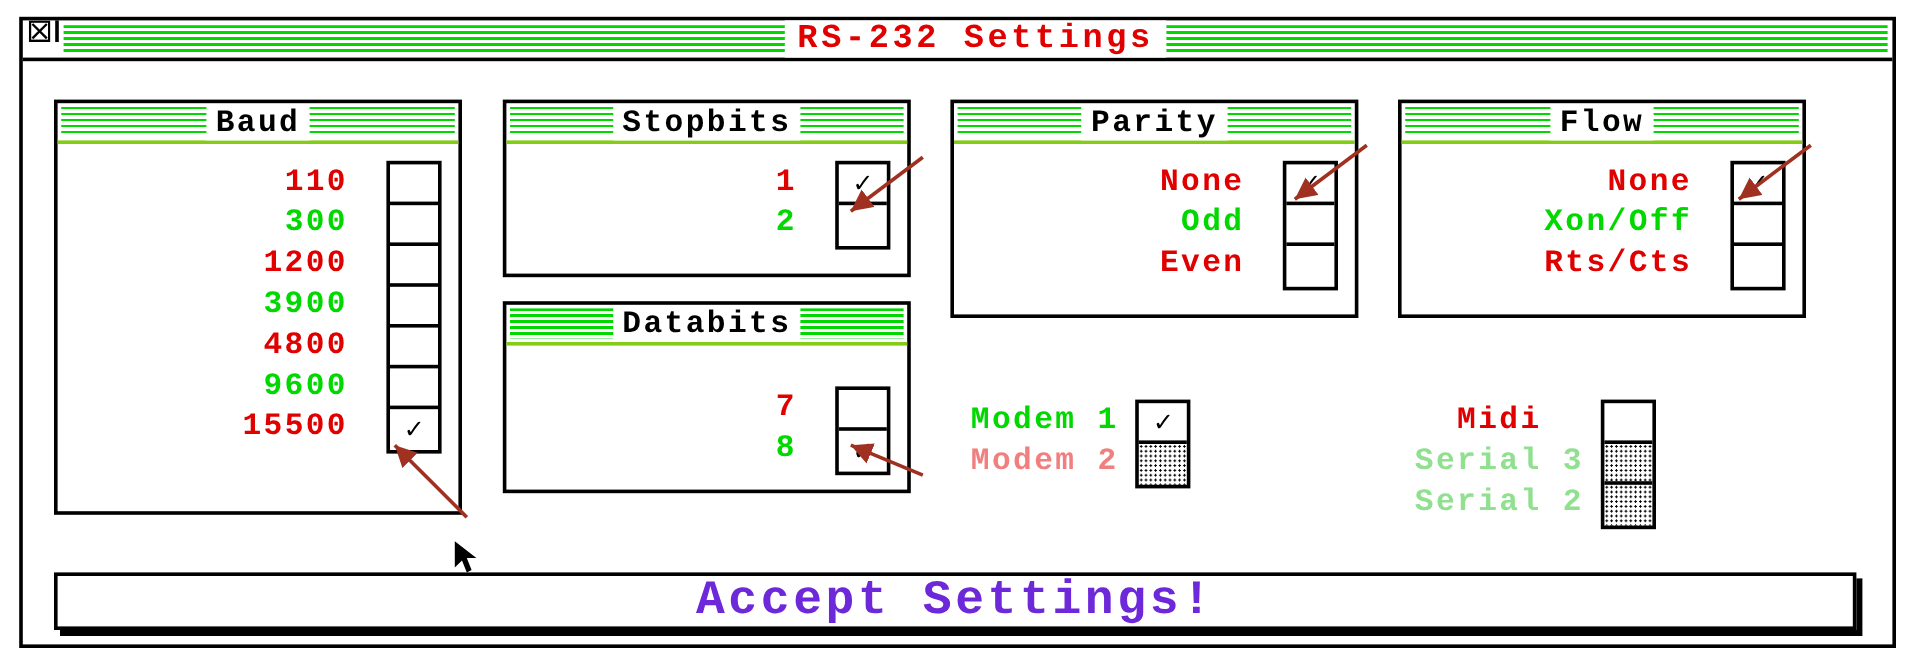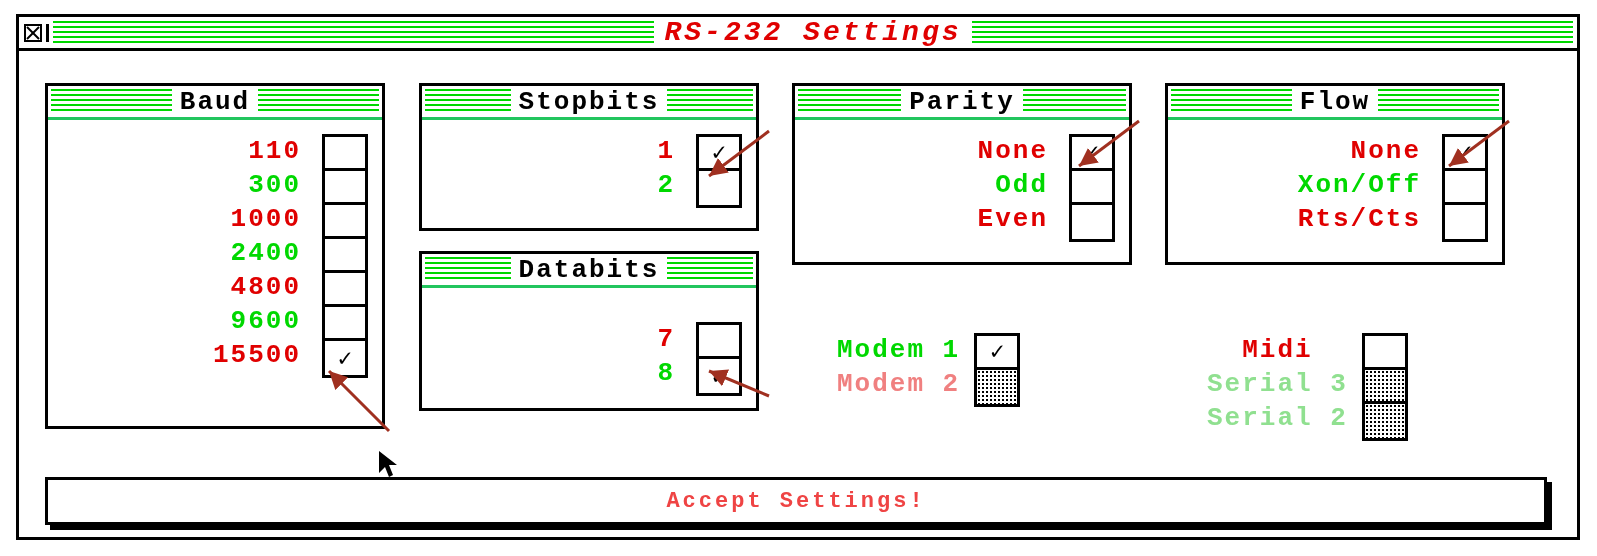--- a/index.html
+++ b/index.html
@@ -19,22 +19,21 @@
     top: 14px;
     width: 1564px;
     height: 526px;
     border: 3px solid #000;
     background: #fff;
   }
   .titlebar {
     height: 34px;
     border-bottom: 3px solid #000;
     display: flex;
-    align-items: center;
-    font-style: italic;
+    align-items: flex-start;
   }
   .closebox {
     width: 30px;
     border-right: 3px solid #000;
     display: flex;
     align-items: center;
     justify-content: center;
     font-size: 22px;
     font-weight: bold;
     cursor: pointer;
@@ -66,41 +65,41 @@
     position: relative;
     height: calc(100% - 34px);
   }
   .panel {
     position: absolute;
     border: 3px solid #000;
     background: #fff;
   }
   .panel-header {
     height: 34px;
-    border-bottom: 3px solid #22c55e;
+    border-bottom: 3px solid #84cc16;
     position: relative;
     display: flex;
     align-items: center;
     justify-content: center;
   }
   .panel-header .hatching { left:3px; right:3px; top:3px; bottom:3px; }
   .panel-title {
     position: relative;
     z-index: 1;
     background: #fff;
     padding: 0 8px;
     font-size: 26px;
     color: #000;
     letter-spacing: 2px;
   }
   .panel-body {
     padding: 14px 14px 14px 14px;
     display: flex;
     justify-content: flex-end;
-    gap: 21px;
+    gap: 32px;
   }
   .labels {
     display: flex;
     flex-direction: column;
     align-items: flex-end;
     font-size: 26px;
     letter-spacing: 2px;
     line-height: 34px;
   }
   .labels .red { color:#e00000; }
@@ -131,34 +130,33 @@
   }
   .checkcell.dotted {
     background-image: radial-gradient(#000 1px, transparent 1px);
     background-size: 4px 4px;
   }
   .standalone-group {
     position:absolute;
     display:flex;
     align-items:flex-start;
     gap: 14px;
-    margin-left: 28px;
   }
   .accept-btn {
     position:absolute;
     left: 26px;
     right: 30px;
     bottom: 12px;
     height: 48px;
     border:3px solid #000;
     display:flex;
     align-items:center;
     justify-content:center;
-    font-size:22px;
-    color:#ef4444;
+    font-size:40px;
+    color:#6d28d9;
     letter-spacing:3px;
     cursor:pointer;
     box-shadow: 5px 5px 0 #000;
     background:#fff;
   }
   .arrow {
     position:absolute;
     z-index:5;
     pointer-events:none;
   }
@@ -190,22 +188,22 @@
 
     <div class="panel" style="left:26px; top:32px; width:340px; height:346px;">
       <div class="panel-header">
         <div class="hatching"></div>
         <div class="panel-title">Baud</div>
       </div>
       <div class="panel-body">
         <div class="labels">
           <span class="red">110</span>
           <span class="green">300</span>
-          <span class="red">1000</span>
-          <span class="green">2400</span>
+          <span class="red">1200</span>
+          <span class="green">3900</span>
           <span class="red">4800</span>
           <span class="green">9600</span>
           <span class="red">15500</span>
         </div>
         <div class="checks">
           <div class="checkcell"></div>
           <div class="checkcell"></div>
           <div class="checkcell"></div>
           <div class="checkcell"></div>
           <div class="checkcell"></div>

